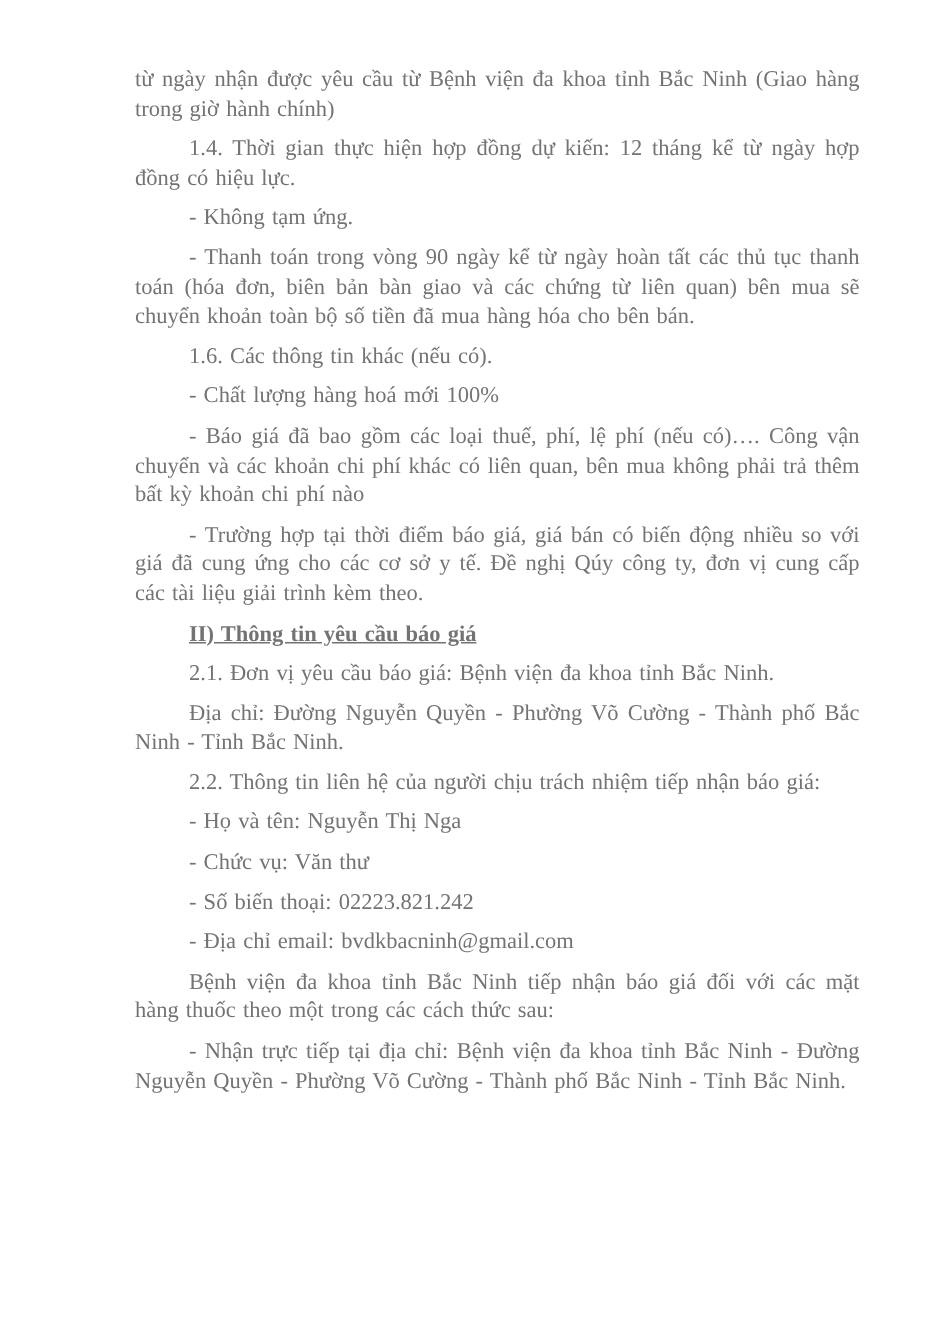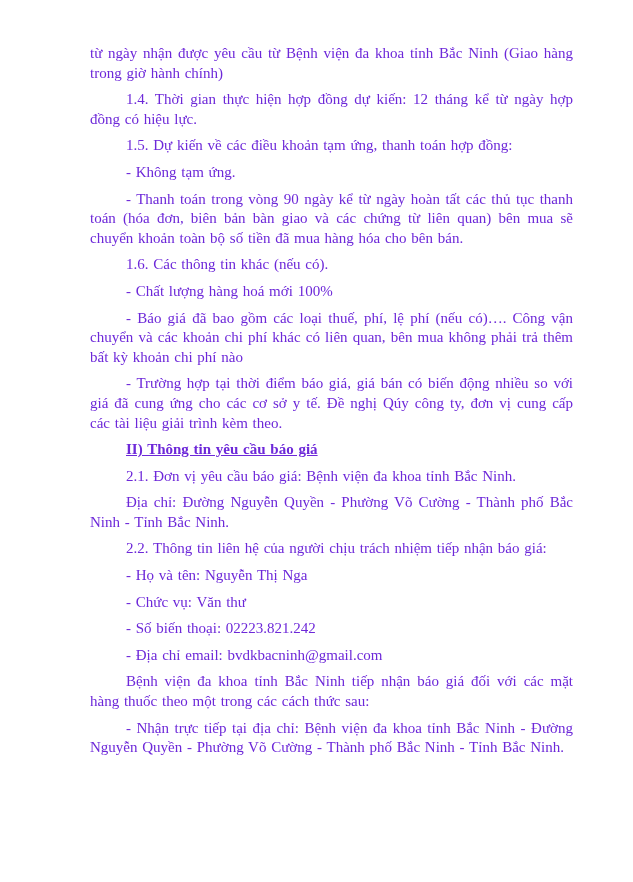--- a/index.html
+++ b/index.html
@@ -14,21 +14,21 @@
   }
   .page {
     box-sizing: border-box;
     width: 633px;
     height: 882px;
     padding: 44px 60px 0 90px;
     background: #ffffff;
     font-family: "Liberation Serif", "DejaVu Serif", serif;
     font-size: 15px;
     line-height: 19.6px;
-    color: #6d28d9;
+    color: #737373;
   }
   .para {
     margin: 0 0 7px 0;
     text-align: justify;
     text-indent: 36px;
     word-spacing: 1px;
   }
   .para.continuation {
     text-indent: 0;
   }
@@ -39,21 +39,20 @@
   }
   .para.italic {
   }
 </style>
 </head>
 <body>
 
 <div class="page">
     <p class="para continuation">từ ngày nhận được yêu cầu từ Bệnh viện đa khoa tỉnh Bắc Ninh (Giao hàng trong giờ hành chính)</p>
     <p class="para normal">1.4. Thời gian thực hiện hợp đồng dự kiến: 12 tháng kể từ ngày hợp đồng có hiệu lực.</p>
-    <p class="para normal">1.5. Dự kiến về các điều khoản tạm ứng, thanh toán hợp đồng:</p>
     <p class="para normal">- Không tạm ứng.</p>
     <p class="para normal">- Thanh toán trong vòng 90 ngày kể từ ngày hoàn tất các thủ tục thanh toán (hóa đơn, biên bản bàn giao và các chứng từ liên quan) bên mua sẽ chuyển khoản toàn bộ số tiền đã mua hàng hóa cho bên bán.</p>
     <p class="para normal">1.6. Các thông tin khác (nếu có).</p>
     <p class="para normal">- Chất lượng hàng hoá mới 100%</p>
     <p class="para normal">- Báo giá đã bao gồm các loại thuế, phí, lệ phí (nếu có)…. Công vận chuyển và các khoản chi phí khác có liên quan, bên mua không phải trả thêm bất kỳ khoản chi phí nào</p>
     <p class="para normal">- Trường hợp tại thời điểm báo giá, giá bán có biến động nhiều so với giá đã cung ứng cho các cơ sở y tế. Đề nghị Qúy công ty, đơn vị cung cấp các tài liệu giải trình kèm theo.</p>
     <p class="para heading">II) Thông tin yêu cầu báo giá</p>
     <p class="para normal">2.1. Đơn vị yêu cầu báo giá: Bệnh viện đa khoa tỉnh Bắc Ninh.</p>
     <p class="para normal">Địa chỉ: Đường Nguyễn Quyền - Phường Võ Cường - Thành phố Bắc Ninh - Tỉnh Bắc Ninh.</p>
     <p class="para normal">2.2. Thông tin liên hệ của người chịu trách nhiệm tiếp nhận báo giá:</p>

